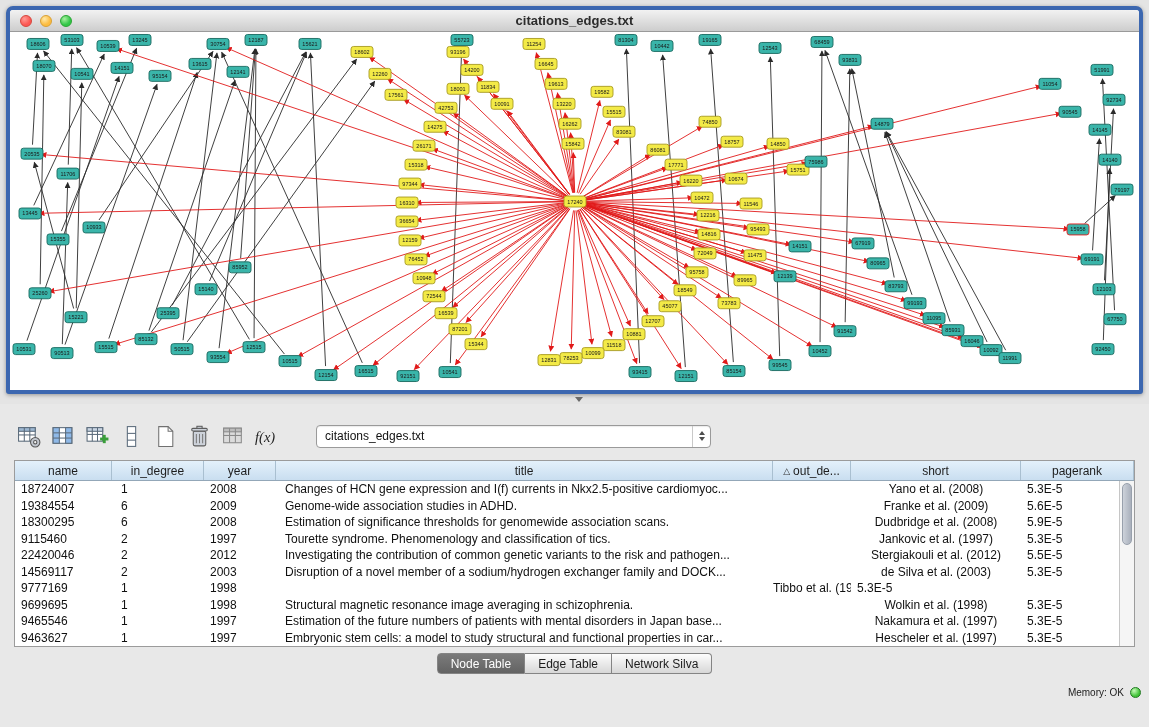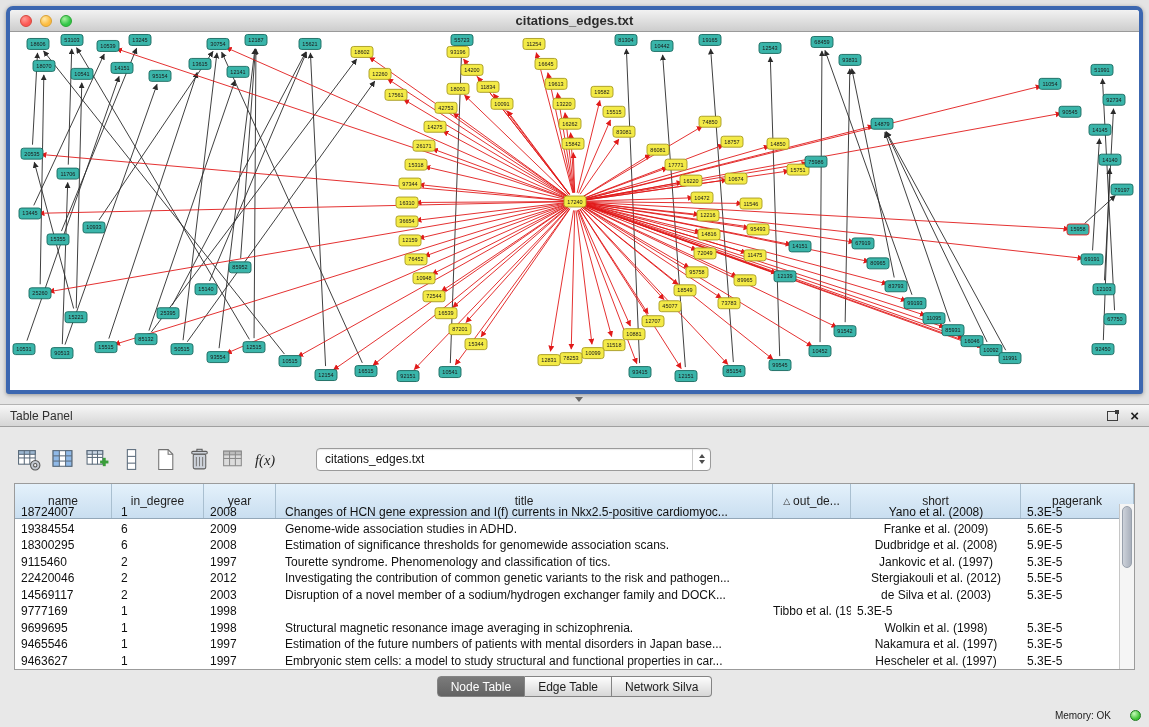--- a/index.html
+++ b/index.html
@@ -47,21 +47,21 @@
     display:flex; align-items:center; padding-left:8px; box-shadow:inset 0 1px 1px rgba(0,0,0,.08); }
   .combo-text { font-size:12px; color:#111; flex:1; }
   .combo-arrows { width:18px; height:21px; display:flex; flex-direction:column; align-items:center;
     justify-content:center; gap:2px; border-left:1px solid #c9c9c9; }
   .arr-up { width:0; height:0; border-left:3.5px solid transparent; border-right:3.5px solid transparent; border-bottom:4.5px solid #4d4d4d; }
   .arr-dn { width:0; height:0; border-left:3.5px solid transparent; border-right:3.5px solid transparent; border-top:4.5px solid #4d4d4d; }
 
   
   .table-wrap { position:absolute; top:56px; left:14px; right:14px; height:187px; background:#fff;
     border:1px solid #9b9b9b; overflow:hidden; }
-  .thead { display:grid; grid-template-columns:97px 92px 72px 497px 78px 170px 1fr; height:35px;
+  .thead { display:grid; grid-template-columns:97px 92px 72px 497px 78px 170px 1fr; height:20px;
     background:linear-gradient(#e4f1fb,#c9def0); border-bottom:1px solid #93a7b8; }
   .th { font-size:12px; color:#1d1d1d; display:flex; align-items:center; justify-content:center;
     border-right:1px solid #a9bfd0; overflow:hidden; white-space:nowrap; cursor:default; }
   .th .sort { font-size:9px; margin-right:3px; color:#333; }
   .tbody { position:absolute; top:20px; left:0; right:15px; bottom:0; overflow:hidden; }
   .tr { display:grid; grid-template-columns:97px 92px 72px 497px 78px 170px 1fr; height:16.5px; line-height:16.5px; }
   .td { font-size:12px; color:#101010; white-space:nowrap; overflow:hidden; padding-left:6px; }
   .td.c1 { padding-left:9px; } .td.c3 { padding-left:9px; } .td.c4 { padding-left:5px;margin-top:44px; }
   .td.c5 { text-align:center; padding-left:0; } 
   .vscroll { position:absolute; top:20px; right:0; bottom:0; width:15px; background:#f5f5f5; border-left:1px solid #c6c6c6; }
@@ -70,21 +70,21 @@
 
   
   .tabs { position:absolute; top:249px; left:0; right:0; display:flex; justify-content:center; }
   .tab { font-size:12px; height:21px; padding:0 13px; border:1px solid #848484; border-left:none;
     background:linear-gradient(#fdfdfd,#d7d7d7); color:#1c1c1c; cursor:default; }
   .tab:first-child { border-left:1px solid #848484; border-radius:4px 0 0 4px; }
   .tab:last-child { border-radius:0 4px 4px 0; }
   .tab.active { background:linear-gradient(#7b7b7b,#636363); color:#fff; }
 
   
-  .statusrow { position:absolute; bottom:5px; right:8px; display:flex; align-items:center; gap:19px; }
+  .statusrow { position:absolute; bottom:5px; right:8px; display:flex; align-items:center; gap:6px; }
   .mem-label { font-size:10px; color:#222; }
   .mem-led { width:11px; height:11px; border-radius:50%; border:1px solid #1f7a1f;
     background:radial-gradient(circle at 35% 30%, #c6fab9, #3fc235 65%); }
 </style>
 </head>
 <body>
 
 <div class="net-window">
   <div class="titlebar">
     <div class="lights">
@@ -764,27 +764,20 @@
         </g>
       </svg>
     </div>
 </div>
 
 <div class="divider">
   <span class="divider-handle"></span>
 </div>
 
 <div class="table-panel">
-  <div class="panel-titlebar">
-    <span class="panel-title">Table Panel</span>
-    <span class="panel-actions">
-      <span class="panel-float"></span>
-      <span class="panel-close">×</span>
-    </span>
-  </div>
   <div class="panel-body">
     <div class="toolbar">
       <span id="toolbar-icons" style="display:flex;align-items:center;">
           <button class="tb-btn">
             <span class="tb-ic">
               <svg width="25" height="25" viewBox="0 0 24 24">
                 <rect x="1.5" y="3.5" width="16" height="13" fill="#fff" stroke="#5a6a7a"></rect>
                 <rect x="1.5" y="3.5" width="16" height="3.5" fill="#9db8d2" stroke="#5a6a7a"></rect>
                 <line x1="7" y1="3.5" x2="7" y2="16.5" stroke="#5a6a7a"></line>
                 <line x1="12.3" y1="3.5" x2="12.3" y2="16.5" stroke="#5a6a7a"></line>

